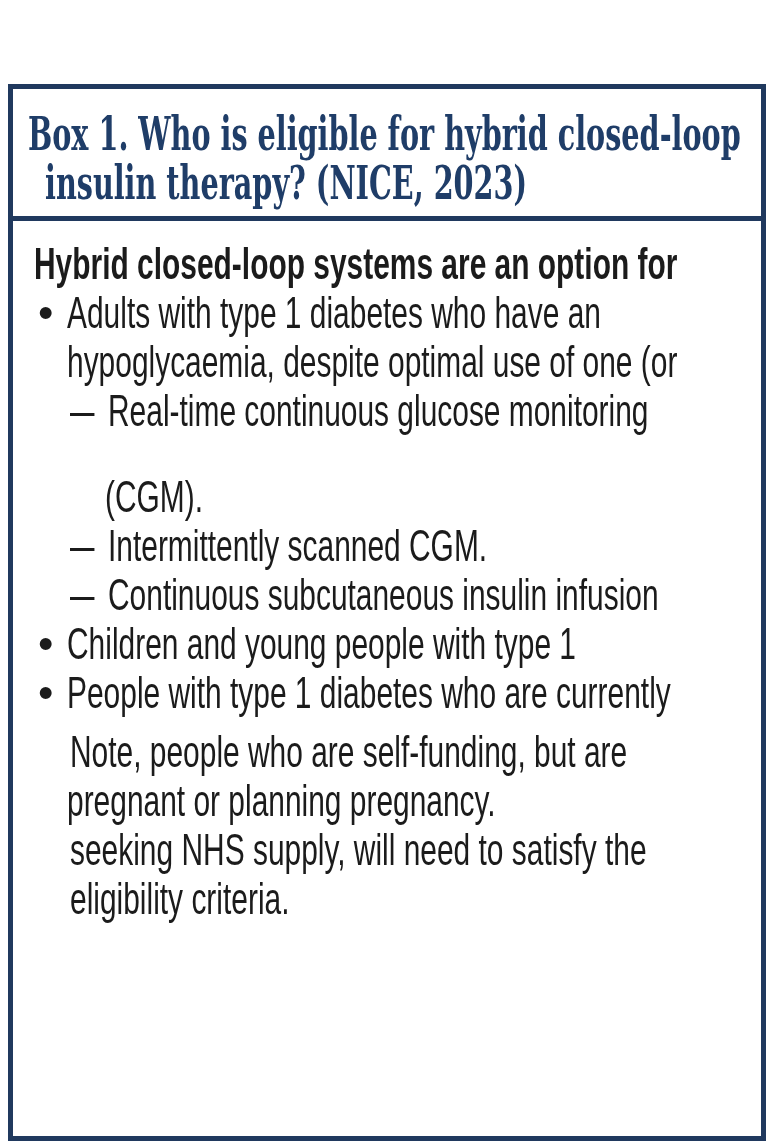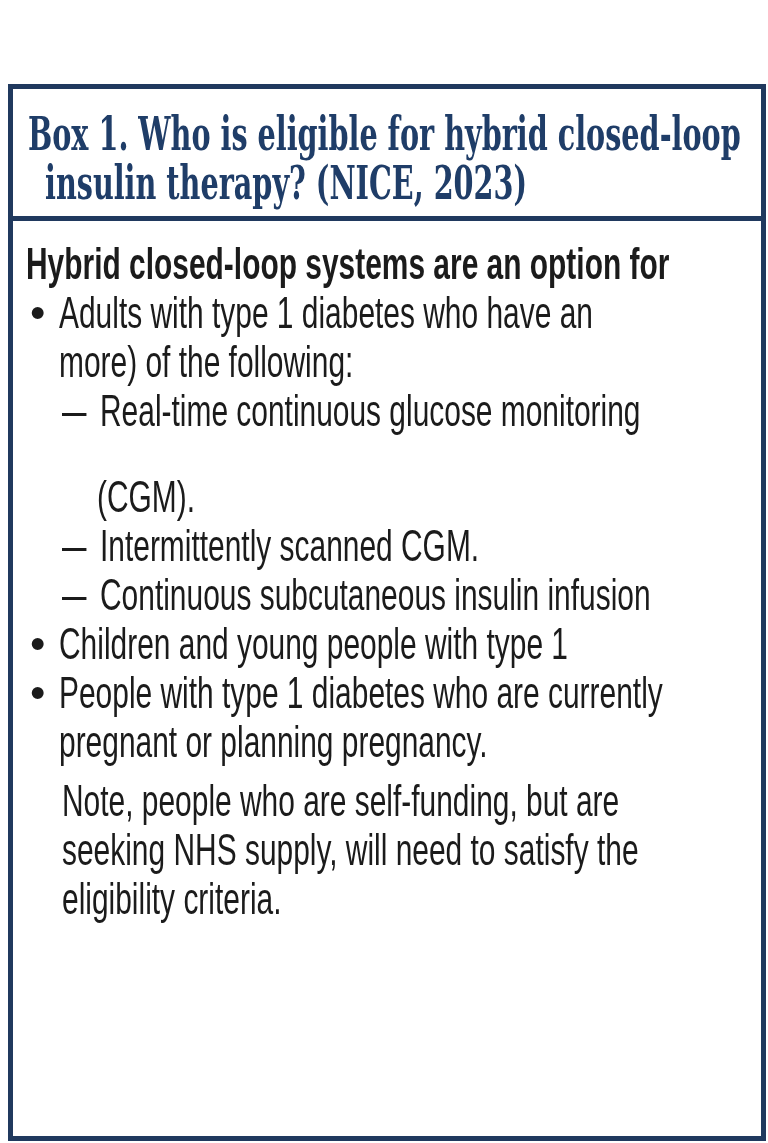--- a/index.html
+++ b/index.html
@@ -30,21 +30,21 @@
     font-family:"DejaVu Serif",serif;
     font-weight:bold;
     font-size:47px;
     line-height:49px;
     color:#1f3d68;
     white-space:nowrap;
     transform:scaleX(0.61);
     transform-origin:0 0;
   }
   
-  .bd{padding:18px 18px 0 4px;color:#1b1b1b;}
+  .bd{padding:18px 18px 0 12px;color:#1b1b1b;}
   .ln{position:relative;height:49px;line-height:49px;white-space:nowrap;}
   .tx{
     display:inline-block;
     font-size:44px;
     line-height:49px;
     white-space:nowrap;
     transform:scaleX(0.68);
     transform-origin:0 0;
   }
   .b{font-weight:bold;}
@@ -85,21 +85,21 @@
 
       <div class="ln intro1">
         <span class="tx b">Hybrid closed-loop systems are an option for</span>
       </div>
 
       <div class="ln bl">
         <span class="mk">•</span>
         <span class="tx">Adults with type 1 diabetes who have an</span>
       </div>
       <div class="ln bl">
-        <span class="tx">more) of the following:</span>
+        <span class="tx">hypoglycaemia, despite optimal use of one (or</span>
       </div>
 
       <div class="ln sb-ln">
         <span class="mk">–</span>
         <span class="tx">Real-time continuous glucose monitoring</span>
       </div>
       <div class="ln sb-wrap">
         <span class="tx">(CGM).</span>
       </div>
 
@@ -115,26 +115,26 @@
 
       <div class="ln bl">
         <span class="mk">•</span>
         <span class="tx">Children and young people with type 1</span>
       </div>
 
       <div class="ln bl">
         <span class="mk">•</span>
         <span class="tx">People with type 1 diabetes who are currently</span>
       </div>
+      <div class="ln note note-gap">
+        <span class="tx">Note, people who are self-funding, but are</span>
+      </div>
+
       <div class="ln bl">
         <span class="tx">pregnant or planning pregnancy.</span>
-      </div>
-
-      <div class="ln note note-gap">
-        <span class="tx">Note, people who are self-funding, but are</span>
       </div>
       <div class="ln note">
         <span class="tx">seeking NHS supply, will need to satisfy the</span>
       </div>
       <div class="ln note">
         <span class="tx">eligibility criteria.</span>
       </div>
 
     </div>
   </div>

